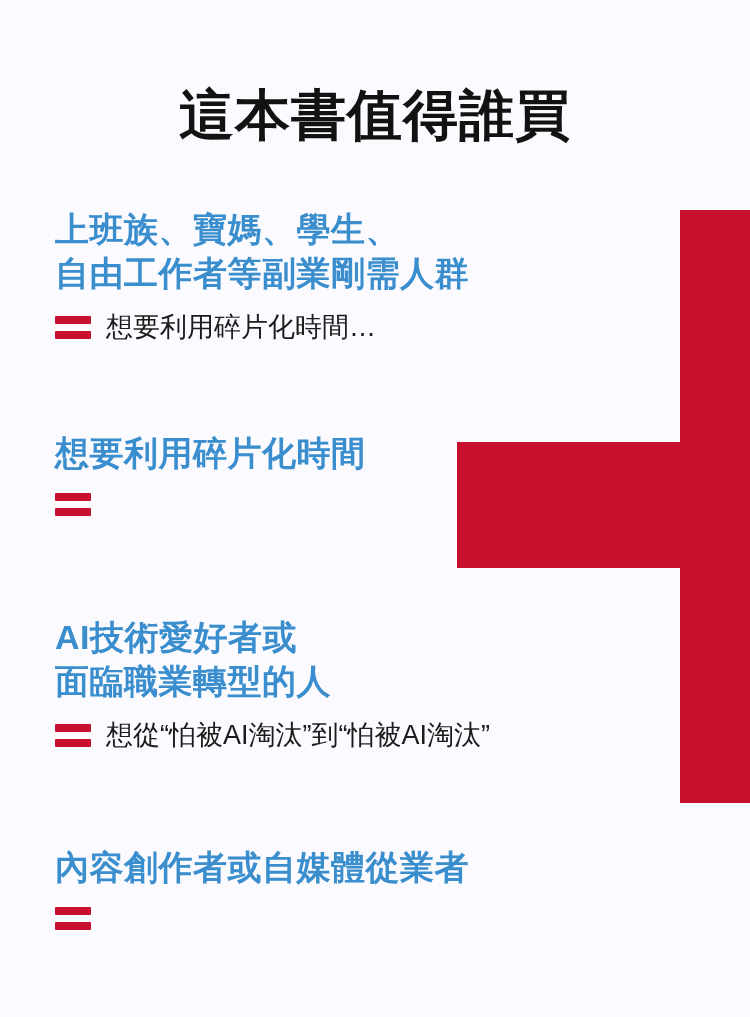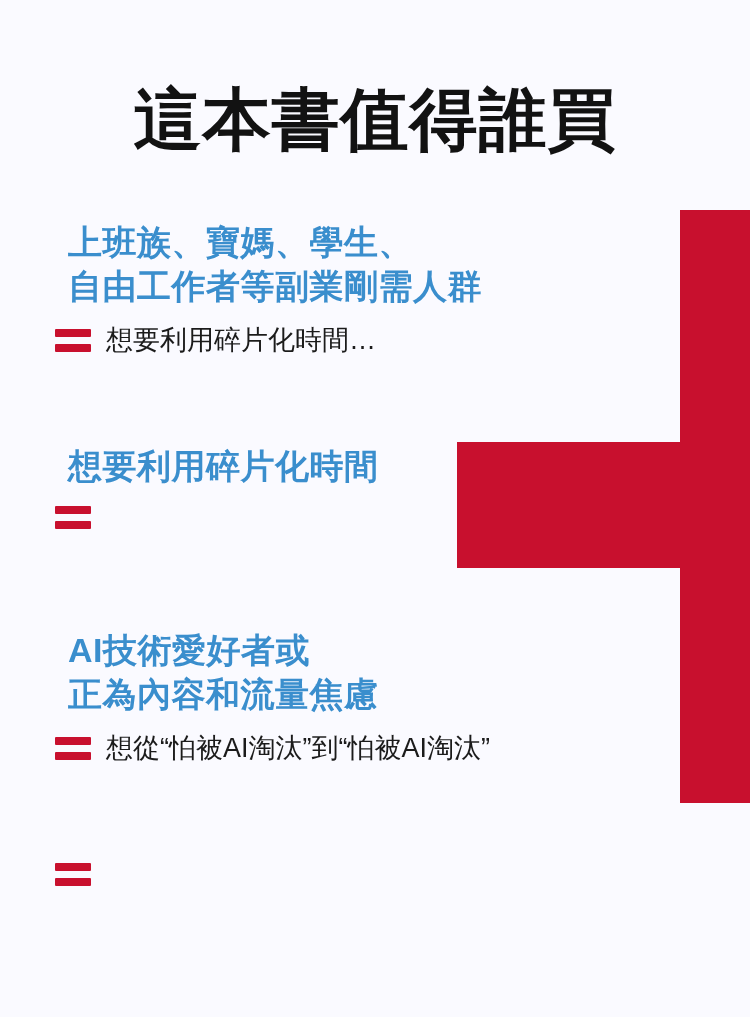--- a/index.html
+++ b/index.html
@@ -42,24 +42,24 @@
     top: 442px;
     width: 246px;
     height: 126px;
     background: var(--red);
   }
 
   
   .title {
     position: absolute;
     left: 0;
-    top: 36px;
+    top: 48px;
     width: 750px;
     text-align: center;
-    font-size: 68px;
+    font-size: 55px;
     line-height: 1.1;
     font-weight: 700;
     color: #121212;
     letter-spacing: 1px;
     white-space: nowrap;
   }
 
   
   .sections {
     position: absolute;
@@ -72,21 +72,21 @@
     left: 55px;
     width: 690px;
   }
   .section-heading {
     color: var(--blue);
     font-size: 34px;
     line-height: 1.28;
     font-weight: 700;
     letter-spacing: 0.5px;
     white-space: pre-line;
-    margin: 13px;
+    margin: 0;
   }
   .bullet-row {
     display: flex;
     align-items: center;
     margin-top: 16px;
   }
   .eq-icon {
     flex: 0 0 auto;
     width: 36px;
     height: 24px;
@@ -149,31 +149,32 @@
       <div class="bullet-row">
         <div class="eq-icon">
             <span></span>
             <span></span>
           </div>
       </div>
     </div>
 
     <div class="section section-2">
       <div class="section-heading">AI技術愛好者或
-正為內容和流量焦慮</div>
+面臨職業轉型的人</div>
       <div class="bullet-row">
         <div class="eq-icon">
             <span></span>
             <span></span>
           </div>
         <div class="bullet-text">想從“怕被AI淘汰”到“怕被AI淘汰”</div>
       </div>
     </div>
 
     <div class="section section-3">
+      <div class="section-heading">內容創作者或自媒體從業者</div>
       <div class="bullet-row">
         <div class="eq-icon">
             <span></span>
             <span></span>
           </div>
       </div>
     </div>
 
   </div>
 </div>

